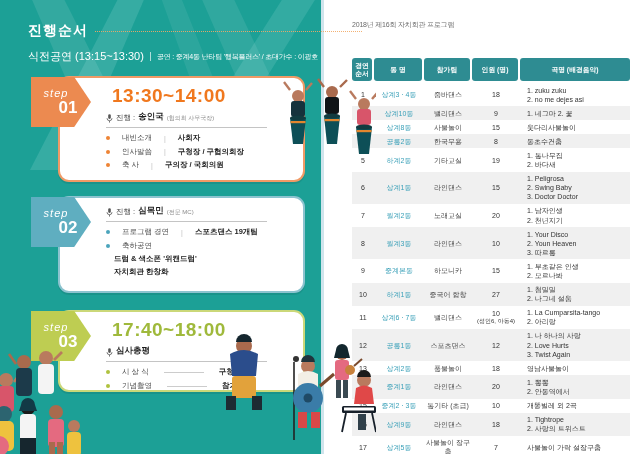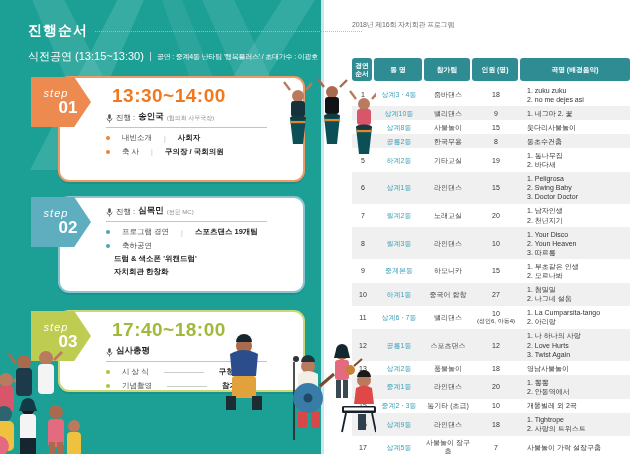--- a/index.html
+++ b/index.html
@@ -138,20 +138,26 @@
           <span>진행 : </span>
             <b>송인국</b>
             <span class="note">(협의회 사무국장)</span>
         </div>
         <div class="hr"></div>
         <div class="item">
             <i class="dot"></i>
             <span>내빈소개</span>
             <span class="sep">|</span>
             <b class="val">사회자</b>
+          </div>
+        <div class="item">
+            <i class="dot"></i>
+            <span>인사말씀</span>
+            <span class="sep">|</span>
+            <b class="val">구청장 / 구협의회장</b>
           </div>
         <div class="item">
             <i class="dot"></i>
             <span>축    사</span>
             <span class="sep">|</span>
             <b class="val">구의장 / 국회의원</b>
           </div>
       </div>
     </div>
 

